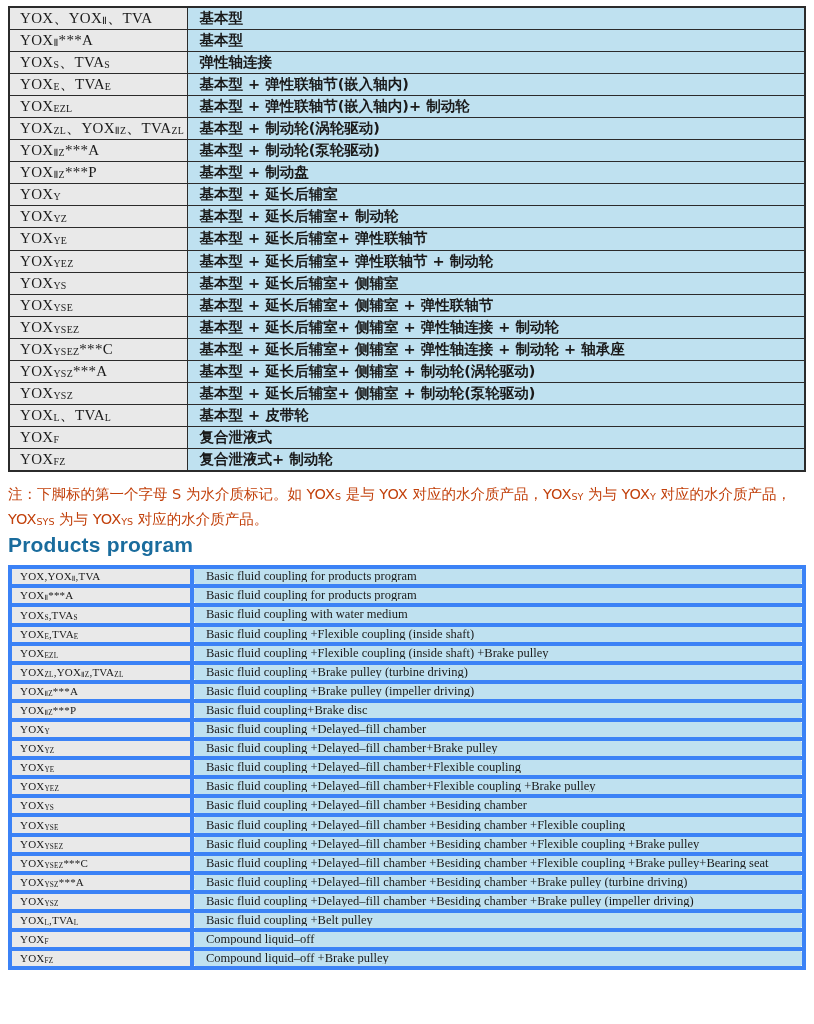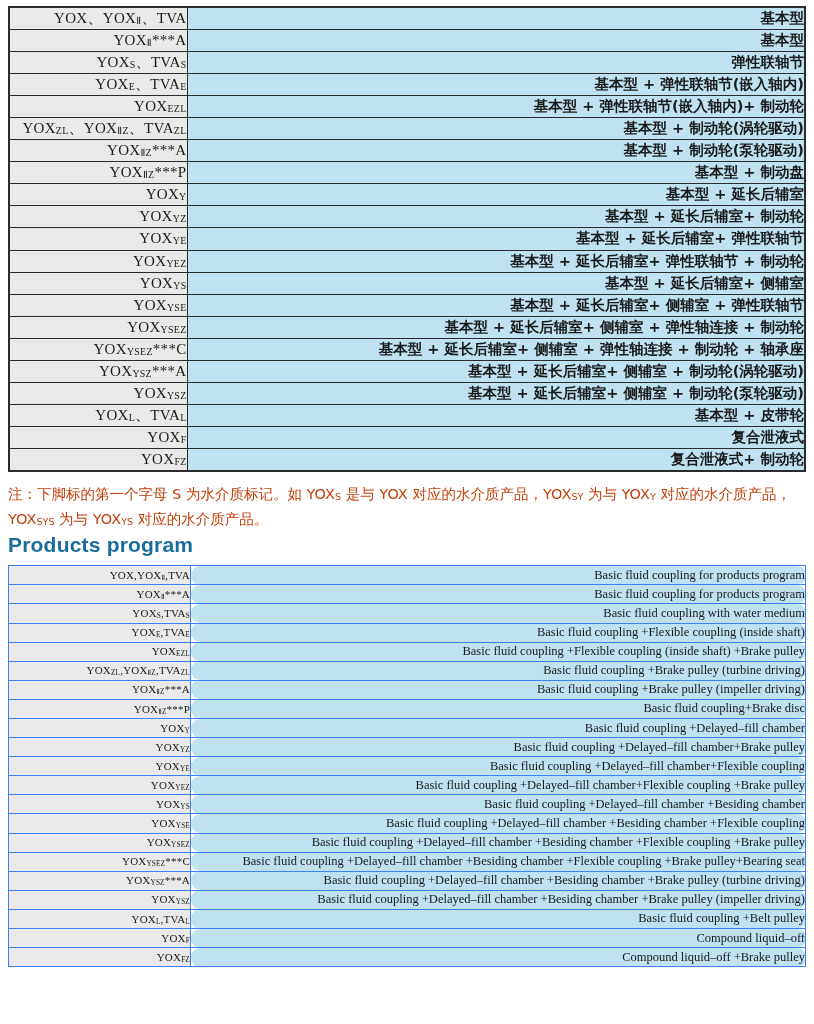--- a/index.html
+++ b/index.html
@@ -6,21 +6,21 @@
   html,body { background:#ffffff; }
   body {
     width:814px; height:1024px;
     font-family:"Liberation Sans", sans-serif;
     color:#1a1a1a;
     overflow:hidden;
   }
   .page { padding:6px 8px 0 8px; width:814px; }
 
   
-  table { border-collapse:collapse; width:798px; table-layout:fixed;text-align:right; }
+  table { border-collapse:collapse; width:798px; table-layout:fixed; }
   .cn-table { border:2px solid #2b2b2b; }
   .cn-table td {
     border:1.5px solid #2b2b2b;
     height:22.1px;
     vertical-align:middle;
     overflow:hidden;
     white-space:nowrap;
   }
   .cn-table td.model {
     width:178px;
@@ -54,21 +54,21 @@
     font-family:"Liberation Sans", sans-serif;
     font-weight:700;
     font-size:21px;
     color:#1a6c9d;
     letter-spacing:0.2px;
   }
 
   
   .en-table { margin-top:8px; border:1.2px solid #3a3a3a; }
   .en-table td {
-    border:1px solid #3b82f6;
+    border:4px solid #3b82f6;
     height:19.1px;
     vertical-align:middle;
     overflow:hidden;
     white-space:nowrap;
     font-family:"Liberation Serif", serif;
   }
   .en-table td.model {
     width:182px;
     background:#e9e9e9;
     font-size:11px;
@@ -95,21 +95,21 @@
         <tr>
           <td class="model">YOX、YOX<sub class="sb">Ⅱ</sub>、TVA</td>
           <td class="desc">基本型</td>
         </tr>
         <tr>
           <td class="model">YOX<sub class="sb">Ⅱ</sub>***A</td>
           <td class="desc">基本型</td>
         </tr>
         <tr>
           <td class="model">YOX<sub class="sb">S</sub>、TVA<sub class="sb">S</sub></td>
-          <td class="desc">弹性联轴节</td>
+          <td class="desc">弹性轴连接</td>
         </tr>
         <tr>
           <td class="model">YOX<sub class="sb">E</sub>、TVA<sub class="sb">E</sub></td>
           <td class="desc">基本型 + 弹性联轴节(嵌入轴内)</td>
         </tr>
         <tr>
           <td class="model">YOX<sub class="sb">EZL</sub></td>
           <td class="desc">基本型 + 弹性联轴节(嵌入轴内)+ 制动轮</td>
         </tr>
         <tr>

